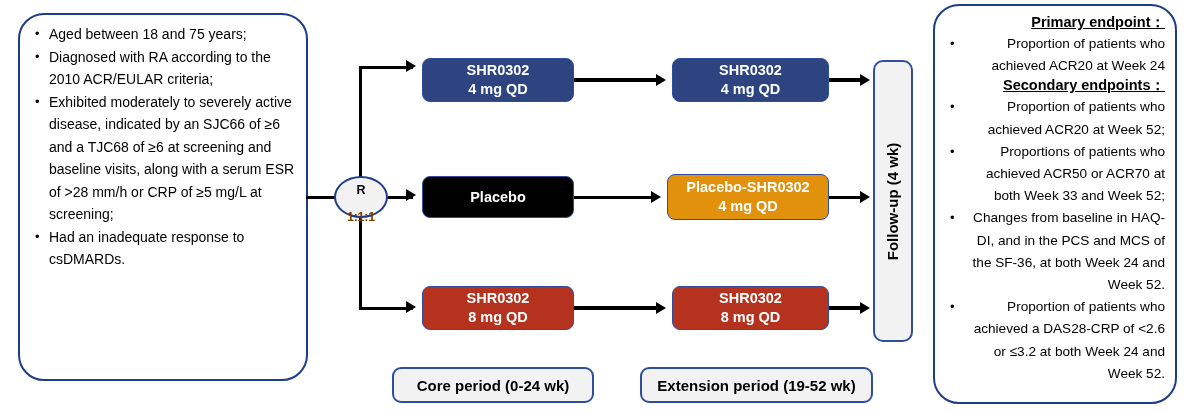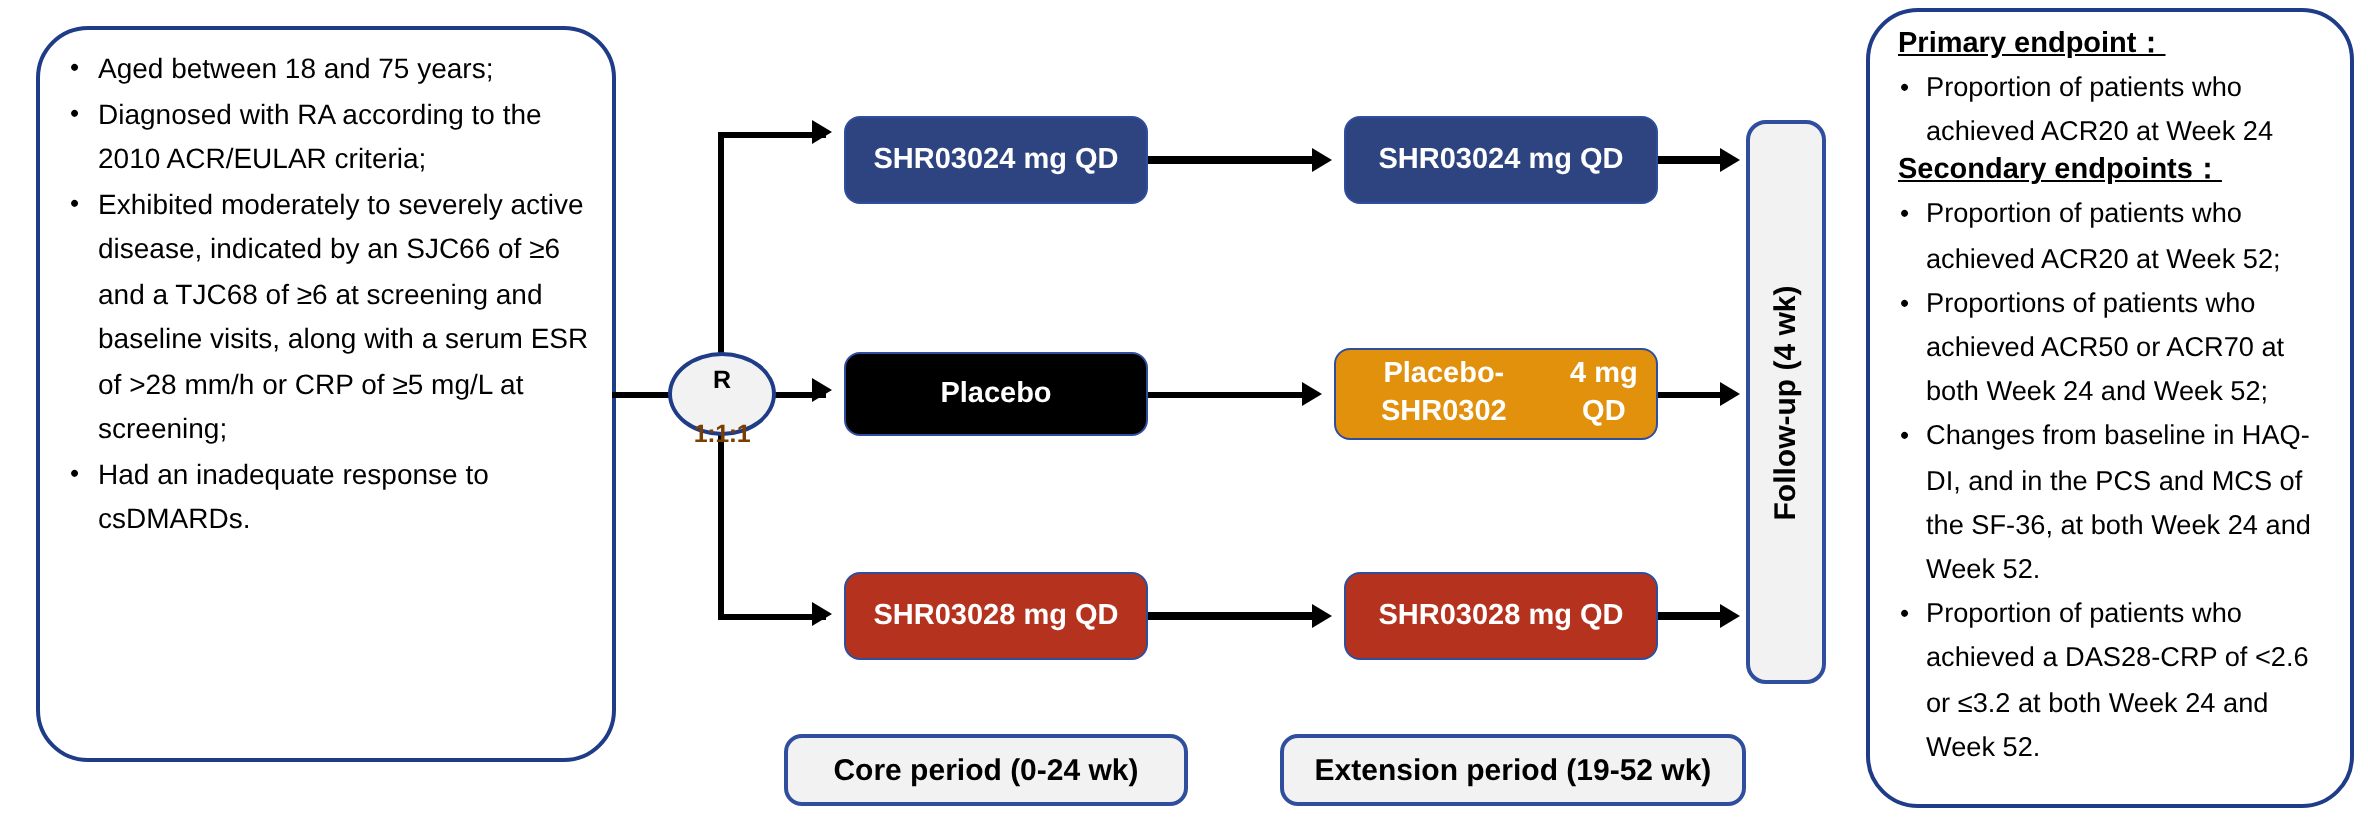--- a/index.html
+++ b/index.html
@@ -7,21 +7,21 @@
   #canvas{position:relative;width:1184px;height:410px;background:#fff;overflow:hidden;}
 
   
   .panel{
     position:absolute;
     border:2.5px solid #1F3C88;
     background:#ffffff;
     box-sizing:border-box;
   }
   #patients-panel{left:18px;top:13px;width:290px;height:368px;border-radius:26px;}
-  #endpoints-panel{left:933px;top:4px;width:244px;height:400px;border-radius:26px;}
+  #endpoints-panel{left:933px;top:4px;width:244px;height:400px;border-radius:26px;text-align:right;}
 
   .panel-inner{padding:8px 10px 4px 12px;}
   .sec-head{
     font-size:14.5px;font-weight:bold;text-decoration:underline;
     letter-spacing:0px;margin:0 0 2px 2px;line-height:17px;
   }
   ul.bul{list-style:none;margin:0 0 0 0;padding:0;}
   ul.bul li{
     position:relative;
     font-size:14px;
@@ -52,21 +52,21 @@
   
   .arm{
     position:absolute;
     border:1.6px solid #2F4E9E;
     border-radius:8px;
     box-sizing:border-box;
     color:#ffffff;
     font-weight:bold;
     font-size:14.5px;
     line-height:19px;
-    display:flex;flex-direction:row;align-items:center;justify-content:center;
+    display:flex;flex-direction:column;align-items:center;justify-content:center;
     text-align:center;
     z-index:3;
   }
   .arm .l2{display:block;}
   .blue{background:#2E4480;}
   .gray{background:#737373;}
   .orange{background:#E2910C;}
   .red{background:#B5321E;}
 
   #arm-core-1{left:422px;top:58px;width:152px;height:44px;}
@@ -200,20 +200,20 @@
 
   <div class="panel" id="endpoints-panel">
     <div class="panel-inner">
       <div class="sec-head">Primary endpoint：</div>
       <ul class="bul">
         <li>Proportion of patients who achieved ACR20 at Week 24</li>
       </ul>
       <div class="sec-head">Secondary endpoints：</div>
       <ul class="bul">
         <li>Proportion of patients who achieved ACR20 at Week 52;</li>
-        <li>Proportions of patients who achieved ACR50 or ACR70 at both Week 24 and Week 52;</li>
+        <li>Proportions of patients who achieved ACR50 or ACR70 at both Week 33 and Week 52;</li>
         <li>Changes from baseline in HAQ-DI, and in the PCS and MCS of the SF-36, at both Week 24 and Week 52.</li>
         <li>Proportion of patients who achieved a DAS28-CRP of &lt;2.6 or ≤3.2 at both Week 24 and Week 52.</li>
       </ul>
     </div>
   </div>
 
 </div>
 
 </body></html>

